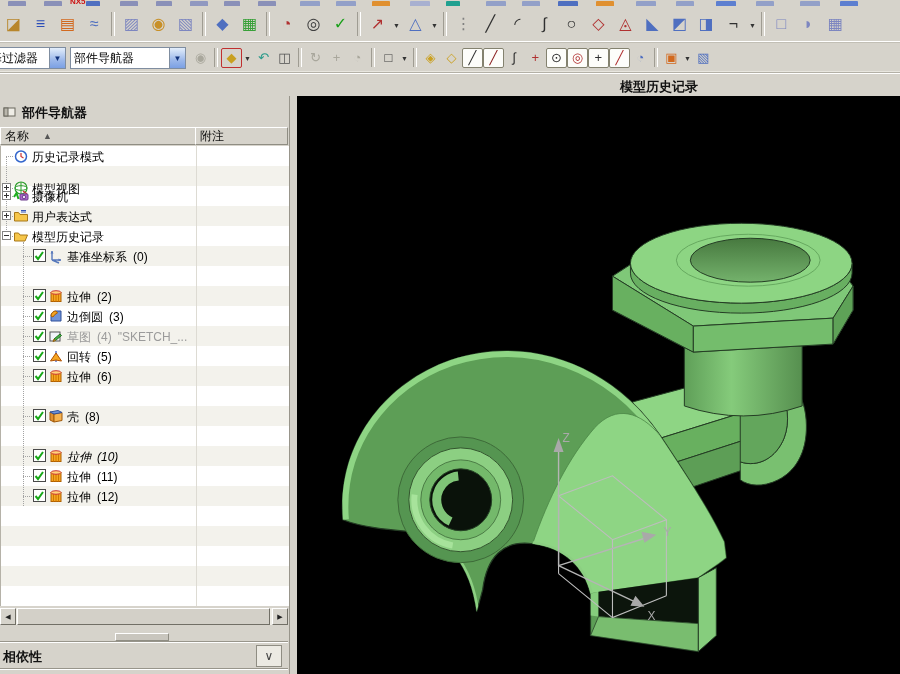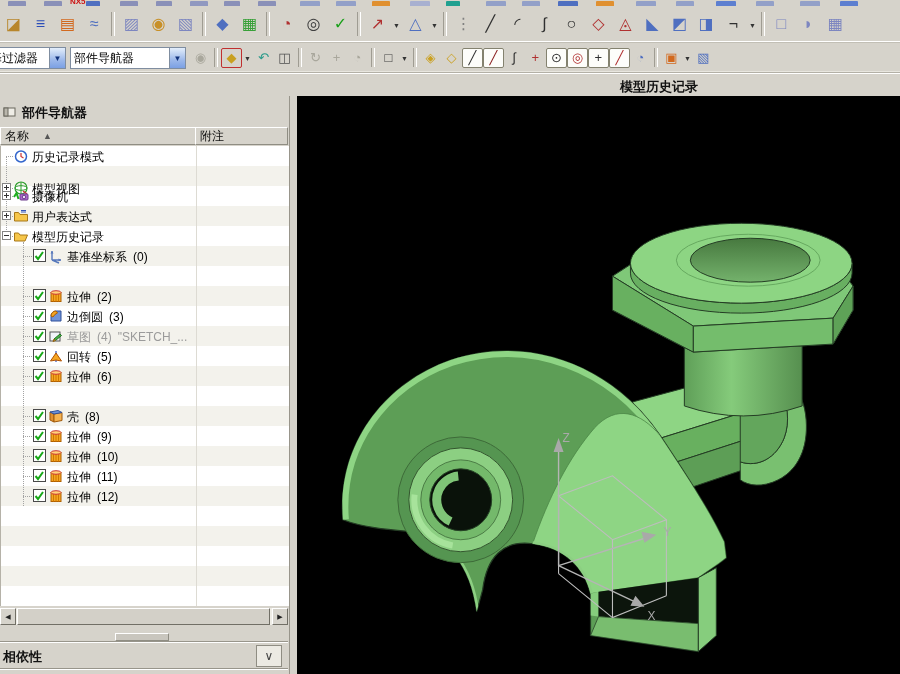--- a/index.html
+++ b/index.html
@@ -408,34 +408,21 @@
               <rect x="0.5" y="0.5" width="12" height="12" fill="#fff" stroke="#4a4a4a"></rect>
               <path d="M2.5 7l2.5 3 5-7" fill="none" stroke="#18a818" stroke-width="2"></path>
             </svg></span>
           <span class="ticon" style="left: 47px;"><svg width="16" height="16" viewBox="0 0 16 16">
               <path d="M2 4l4 2v8l-4-2z" fill="#e09030" stroke="#a05808"></path>
               <path d="M6 6l8-1.5v8L6 14z" fill="#f5b250" stroke="#a05808"></path>
               <path d="M2 4l8-1.5 4 2L6 6z" fill="#6f93d8" stroke="#30509a"></path>
             </svg></span>
           <span class="lbl" style="left: 66px;"><span>壳</span><span class="seq">(8)</span></span>
         </div>
-        <div class="trow" style="top: 280px;">
-          <div class="doth" style="left: 22px; top: 10px; width: 9px;"></div>
-          <span class="cbox" style="left: 32px;"><svg width="13" height="13" viewBox="0 0 13 13">
-              <rect x="0.5" y="0.5" width="12" height="12" fill="#fff" stroke="#4a4a4a"></rect>
-              <path d="M2.5 7l2.5 3 5-7" fill="none" stroke="#18a818" stroke-width="2"></path>
-            </svg></span>
-          <span class="ticon" style="left: 47px;"><svg width="16" height="16" viewBox="0 0 16 16">
-              <rect x="3" y="4.5" width="10" height="9" fill="#f5a623" stroke="#b06000"></rect>
-              <path d="M5.5 4.5v9M8 4.5v9M10.5 4.5v9" stroke="#d07800"></path>
-              <ellipse cx="8" cy="4.5" rx="5" ry="1.8" fill="#ffd27a" stroke="#cc3333"></ellipse>
-            </svg></span>
-          <span class="lbl" style="left: 66px;"><span>拉伸</span><span class="seq">(9)</span></span>
-        </div>
-        <div class="trow" style="top: 300px;">
+        <div class="trow" style="top: 300px; font-style: italic;">
           <div class="doth" style="left: 22px; top: 10px; width: 9px;"></div>
           <span class="cbox" style="left: 32px;"><svg width="13" height="13" viewBox="0 0 13 13">
               <rect x="0.5" y="0.5" width="12" height="12" fill="#fff" stroke="#4a4a4a"></rect>
               <path d="M2.5 7l2.5 3 5-7" fill="none" stroke="#18a818" stroke-width="2"></path>
             </svg></span>
           <span class="ticon" style="left: 47px;"><svg width="16" height="16" viewBox="0 0 16 16">
               <rect x="3" y="4.5" width="10" height="9" fill="#f5a623" stroke="#b06000"></rect>
               <path d="M5.5 4.5v9M8 4.5v9M10.5 4.5v9" stroke="#d07800"></path>
               <ellipse cx="8" cy="4.5" rx="5" ry="1.8" fill="#ffd27a" stroke="#cc3333"></ellipse>
             </svg></span>

